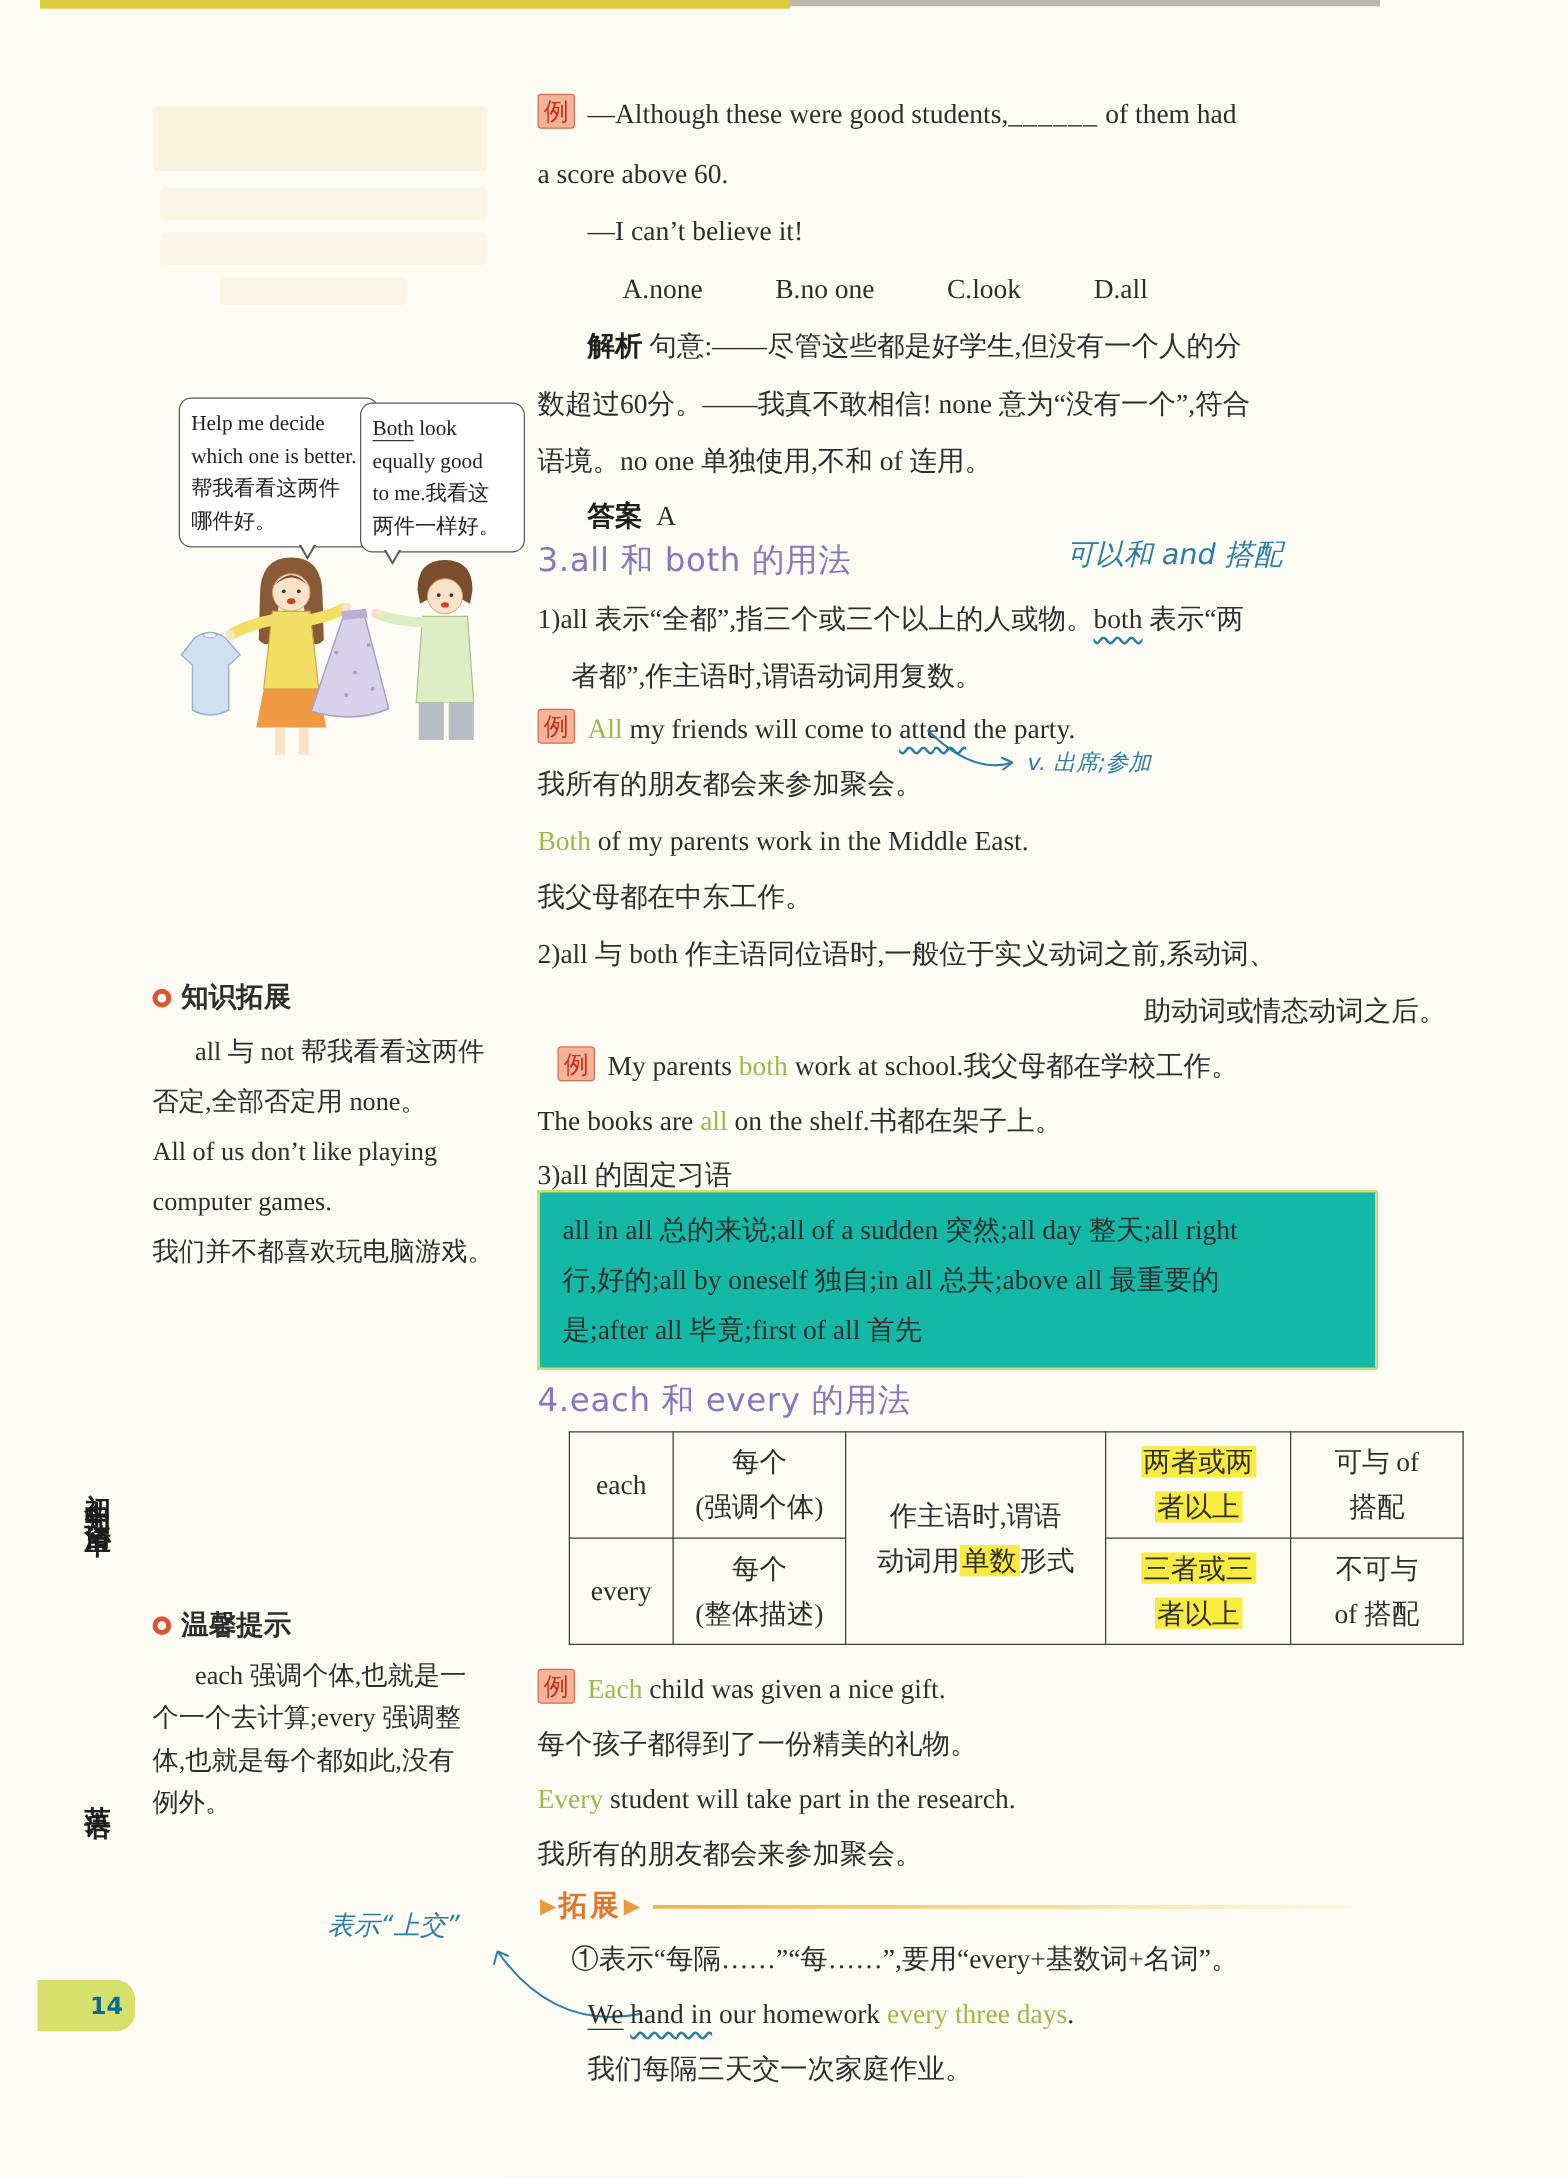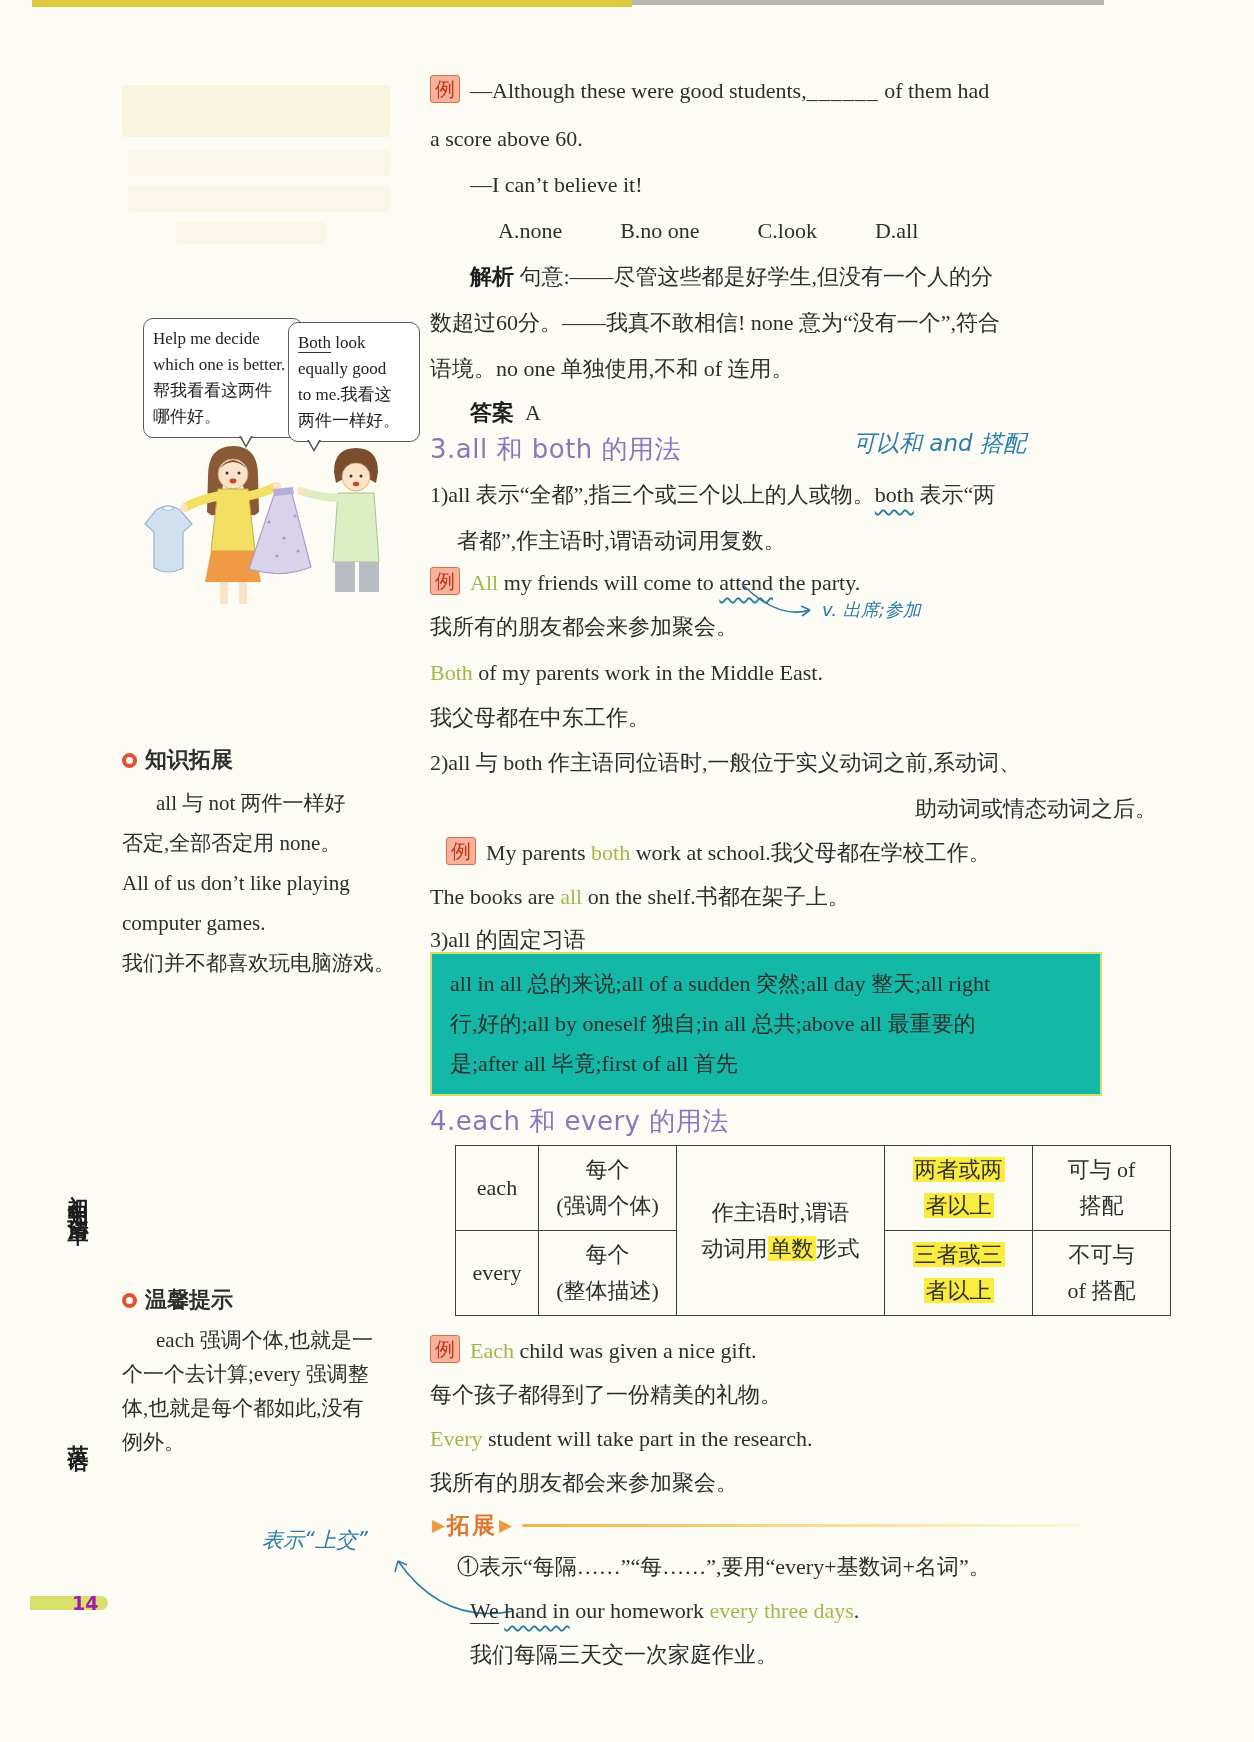--- a/index.html
+++ b/index.html
@@ -59,24 +59,24 @@
               font-size:22px;margin-bottom:8px;display:flex;align-items:center;gap:8px;}
   .bullet{display:inline-block;width:7px;height:7px;border:4px solid #dd5433;border-radius:50%;
           background:#fff;}
   .kline{line-height:40px;white-space:nowrap;}
   .tline{line-height:34px;white-space:nowrap;}
   .sind{padding-left:34px;}
   .spine{left:64px;top:1178px;writing-mode:vertical-rl;font-family:"DejaVu Sans","Liberation Sans",sans-serif;
          font-weight:bold;font-size:21px;letter-spacing:6px;color:#1d1d1d;}
   .spine2{left:64px;top:1428px;writing-mode:vertical-rl;font-family:"DejaVu Sans","Liberation Sans",sans-serif;
          font-weight:bold;font-size:21px;letter-spacing:6px;color:#1d1d1d;}
-  .pagebadge{left:30px;top:1584px;width:78px;height:14px;background:#d6e06a;
+  .pagebadge{left:30px;top:1584px;width:78px;height:41px;background:#d6e06a;
              border-radius:0 15px 15px 0;display:flex;align-items:center;
              font-family:"DejaVu Sans","Liberation Sans",sans-serif;font-weight:bold;
-             font-size:19px;color:#a21caf;padding-left:42px;box-sizing:border-box;margin-top:12px;}
+             font-size:19px;color:#0369a1;padding-left:42px;box-sizing:border-box;}
   .illus{position:absolute;left:138px;top:430px;}
   .arrow-svg{position:absolute;overflow:visible;}
 </style>
 </head>
 <body>
 
 <div class="page">
 
   <div class="abs strip-yellow"></div>
   <div class="abs strip-gray"></div>
@@ -142,26 +142,26 @@
         <circle cx="223" cy="46" r="1.5" fill="#333"></circle>
       <ellipse cx="218" cy="54" rx="3.2" ry="2.2" fill="#c8442c"></ellipse>
       <path d="M200 63 L236 63 L241 132 L195 132 Z" fill="#ddeec5" stroke="#a8c489" stroke-width="1"></path>
       <path d="M200 68 Q180 67 166 62" stroke="#ddeec5" stroke-width="8" fill="none" stroke-linecap="round"></path>
       <circle cx="163" cy="61" r="4" fill="#fbe3c8"></circle>
       <rect x="197" y="132" width="44" height="30" fill="#b9bcc2"></rect>
       <rect x="217" y="132" width="4" height="30" fill="#fdfcf6"></rect>
     </g>
   </svg>
 
-  <div class="side-box" style="top:745px;">
+  <div class="side-box" style="top:783px;">
     <div class="side-title">
       <span class="bullet"></span>
       <span>知识拓展</span>
     </div>
-    <div class="kline sind">all 与 not 两件一样好</div>
+    <div class="kline sind">all 与 not 帮我看看这两件</div>
     <div class="kline">否定,全部否定用 none。</div>
     <div class="kline">All of us don’t like playing</div>
     <div class="kline">computer games.</div>
     <div class="kline">我们并不都喜欢玩电脑游戏。</div>
   </div>
 
   <div class="side-box" style="top:1285px;">
     <div class="side-title">
       <span class="bullet"></span>
       <span>温馨提示</span>

